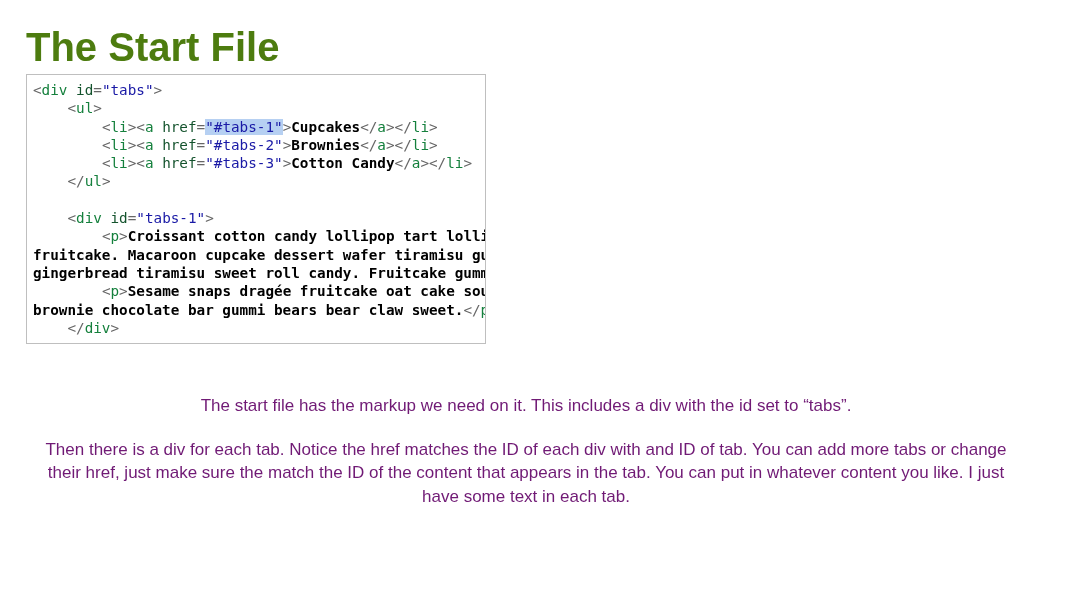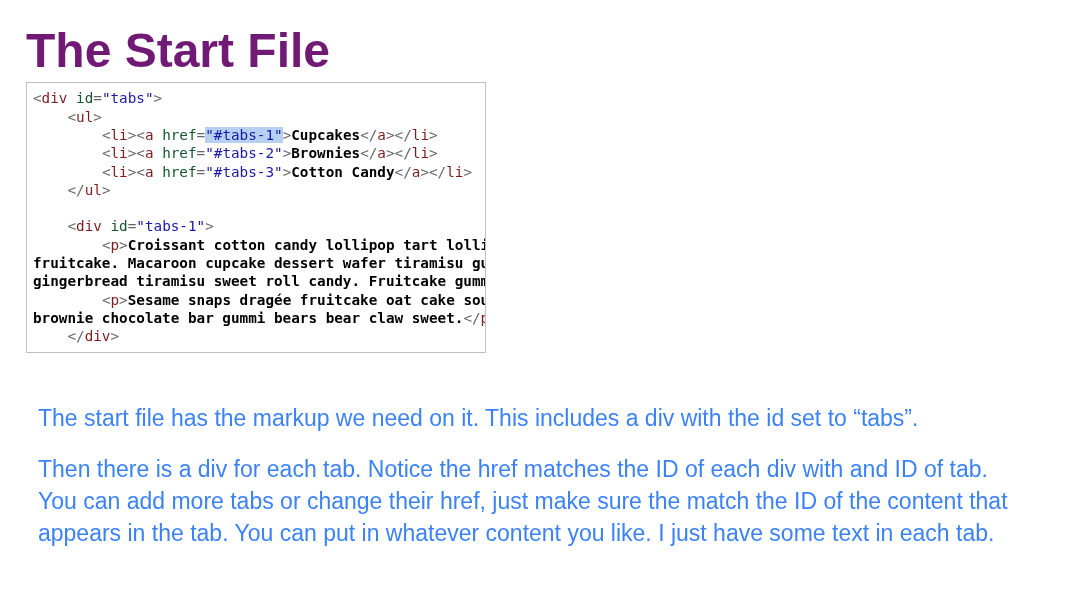--- a/index.html
+++ b/index.html
@@ -13,56 +13,57 @@
     color: #111;
   }
   .page {
     padding: 26px 30px 0 26px;
     box-sizing: border-box;
   }
   h1.title {
     margin: 0 0 6px 0;
     font-family: "Arial Black", Impact, "Franklin Gothic Heavy", sans-serif;
     font-weight: 900;
-    font-size: 48px;
+    font-size: 40px;
     line-height: 1.05;
-    color: #701a75;
+    color: #4d7c0f;
     letter-spacing: 0px;
   }
   .code-box {
     border: 1px solid #bfbfbf;
     padding: 6px 6px 6px 6px;
     width: 460px;
     box-sizing: border-box;
     background: #fff;
     font-family: "DejaVu Sans Mono", Menlo, Consolas, "Courier New", monospace;
     font-size: 14.3px;
     line-height: 1.28;
     white-space: pre;
     color: #000;
     overflow: hidden;
   }
-  .tg  { color: #7f1d1d; margin-top: 48px; }      
+  .tg  { color: #15803d; margin-top: 48px; }      
   .at  { color: #14532d; }      
   .pn  { color: #666; }         
   .vl  { color: #1a1aa6; }      
   .vlh { color: #1a1aa6; background: #b6d0f2; } 
   .tx  { color: #000; font-weight: 600; margin-top: 13px; }       
 
   .body-text {
     margin-top: 50px;
     padding-left: 12px;
     padding-right: 30px;
   }
   .body-text p {
     font-family: Arial, Helvetica, sans-serif;
-    font-size: 23px;
+    font-size: 17px;
     line-height: 1.38;
     margin: 0 0 20px 0;
-    color: #3b82f6;
+    color: #701a75;
+    text-align: center;
   }
 </style>
 </head>
 <body>
 
 <div class="page">
   <h1 class="title">The Start File</h1>
 
   <div class="code-box"><span class="pn">&lt;</span><span class="tg">div</span> <span class="at">id</span><span class="pn">=</span><span class="vl">"tabs"</span><span class="pn">&gt;</span>
     <span class="pn">&lt;</span><span class="tg">ul</span><span class="pn">&gt;</span>

